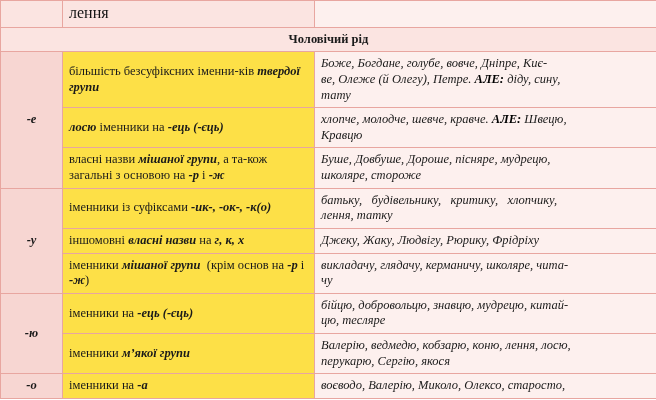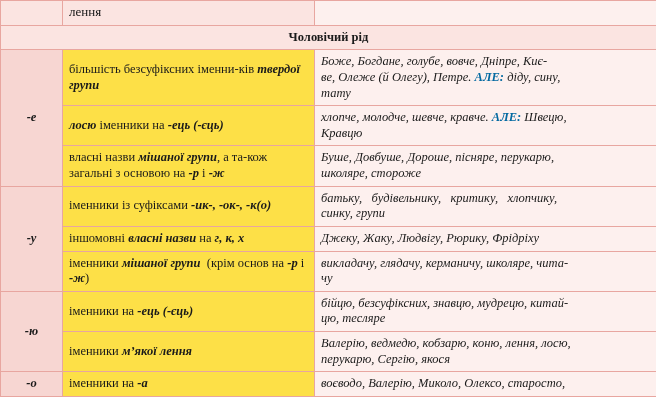--- a/index.html
+++ b/index.html
@@ -69,27 +69,27 @@
     margin-left: 20px;
   }
   .cut-row td {
     background: #fbe4e1;
     height: 13px;
     padding: 0 6px;
     font-size: 12px;
   }
   .cut-row td.c2 { background: #fdf0ee; }
   .cut-label {
-    font-size: 13px;
+    font-size: 16px;
     color: #141414;
     line-height: 1;
   }
   b, .b { font-weight: bold; }
   .bi { font-weight: bold; font-style: italic; }
-  .red { color: #0369a1; }
+  .red { color: #000000; }
   .examples-cell .ex-line { display: block; }
   .last-row td { border-bottom: 1px solid #e8a6a0; }
 </style>
 </head>
 <body>
 
 <div class="sheet">
   <table class="grammar">
     <colgroup>
       <col class="c-ending">
@@ -130,33 +130,33 @@
           <span class="ex-line">хлопче, молодче, шевче, кравче. <span class="red b">АЛЕ:</span> Швецю,</span>
           <span class="ex-line">Кравцю</span>
         </td>
       </tr>
 
       <tr>
         <td class="rule-cell">
           власні назви <span class="bi">мішаної групи</span>, а та-кож загальні з основою на <span class="bi">-р</span> і <span class="bi">-ж</span>
         </td>
         <td class="examples-cell">
-          <span class="ex-line">Буше, Довбуше, Дороше, пісняре, перукарю,</span>
+          <span class="ex-line">Буше, Довбуше, Дороше, пісняре, мудрецю,</span>
           <span class="ex-line">школяре, стороже</span>
         </td>
       </tr>
 
       <tr>
         <td class="ending-cell" rowspan="3">-у</td>
         <td class="rule-cell">
           іменники із суфіксами <span class="bi">-ик-, -ок-, -к(о)</span>
         </td>
         <td class="examples-cell">
           <span class="ex-line">батьку,&nbsp;&nbsp; будівельнику,&nbsp;&nbsp; критику,&nbsp;&nbsp; хлопчику,</span>
-          <span class="ex-line">синку, групи</span>
+          <span class="ex-line">лення, татку</span>
         </td>
       </tr>
 
       <tr>
         <td class="rule-cell">
           іншомовні <span class="bi">власні назви</span> на <span class="bi">г, к, х</span>
         </td>
         <td class="examples-cell">
           <span class="ex-line">Джеку, Жаку, Людвігу, Рюрику, Фрідріху</span>
         </td>
@@ -171,28 +171,28 @@
           <span class="ex-line">чу</span>
         </td>
       </tr>
 
       <tr>
         <td class="ending-cell" rowspan="2">-ю</td>
         <td class="rule-cell">
           іменники на <span class="bi">-ець (-єць)</span>
         </td>
         <td class="examples-cell">
-          <span class="ex-line">бійцю, безсуфіксних, знавцю, мудрецю, китай-</span>
+          <span class="ex-line">бійцю, добровольцю, знавцю, мудрецю, китай-</span>
           <span class="ex-line">цю, тесляре</span>
         </td>
       </tr>
 
       <tr>
         <td class="rule-cell">
-          іменники <span class="bi">м’якої лення</span>
+          іменники <span class="bi">м’якої групи</span>
         </td>
         <td class="examples-cell">
           <span class="ex-line">Валерію, ведмедю, кобзарю, коню, лення, лосю,</span>
           <span class="ex-line">перукарю, Сергію, якося</span>
         </td>
       </tr>
 
       <tr class="last-row">
         <td class="ending-cell">-о</td>
         <td class="rule-cell">

